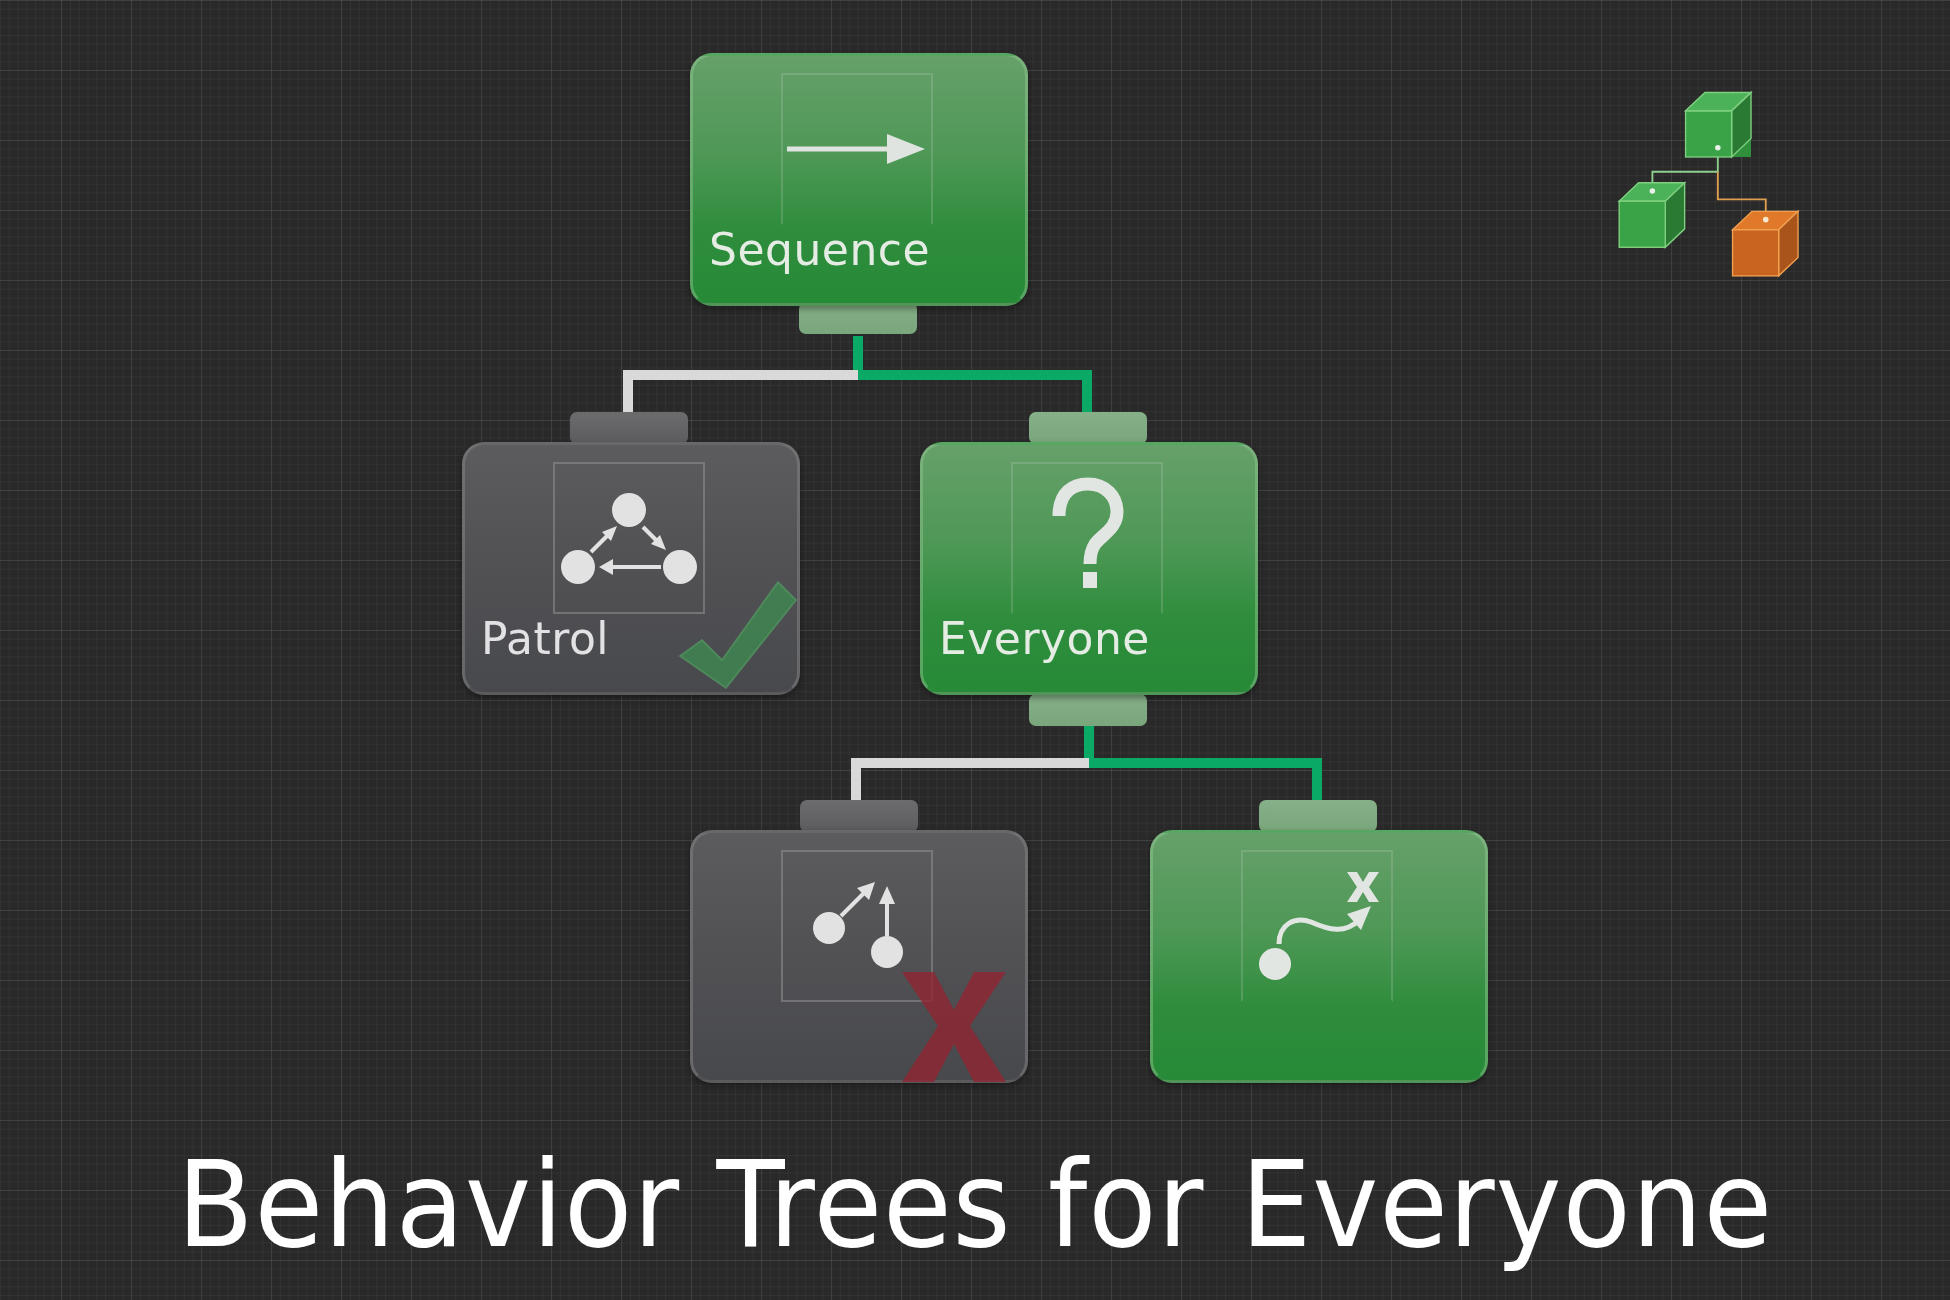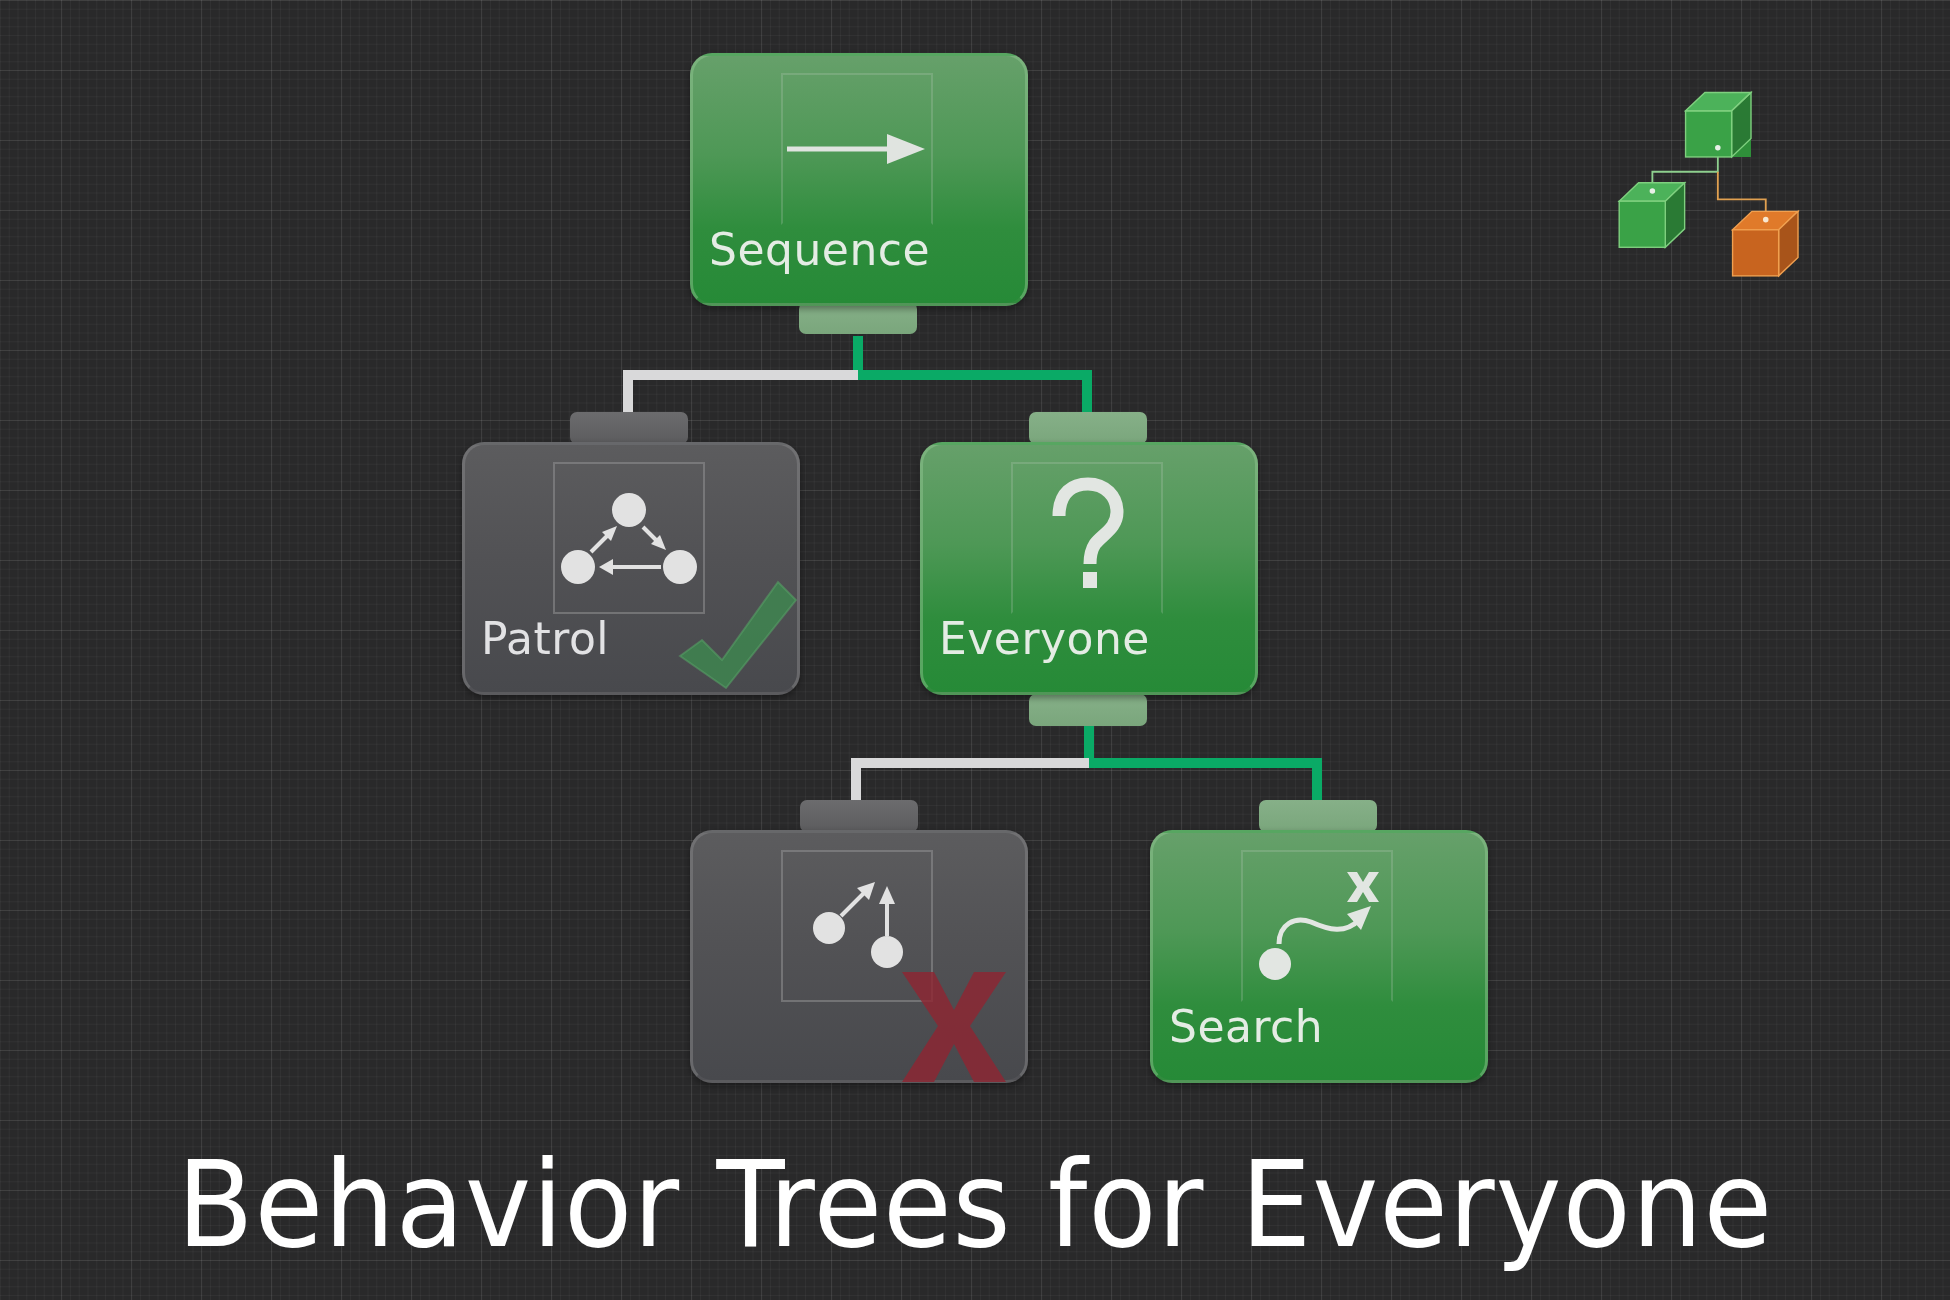--- a/index.html
+++ b/index.html
@@ -164,21 +164,20 @@
   <div class="tab green" style="left:1259px; top:800px;"></div>
   <div class="node green" style="left:1150px; top:830px;">
     <div class="iconbox">
       <svg viewBox="0 0 148 148">
         <circle cx="32" cy="112" r="16" fill="#e2e6e2"></circle>
         <path d="M36 92 C36 72 52 64 68 70 C86 78 102 82 116 68" fill="none" stroke="#e2e6e2" stroke-width="5"></path>
         <polygon points="128,54 104,62 118,78" fill="#e2e6e2"></polygon>
         <polygon points="104,20 114,20 120,30 126,20 136,20 126,35 136,50 126,50 120,40 114,50 104,50 114,35" fill="#e2e6e2"></polygon>
       </svg>
     </div>
-    <div class="label">Search</div>
   </div>
 </div>
 
 <svg class="logo" viewBox="0 0 230 230">
 
   <polyline points="130,80 130,106 59,106 59,127" fill="none" stroke="#8ed08e" stroke-width="2"></polyline>
   <polyline points="130,106 130,136 182,136 182,158" fill="none" stroke="#e0a050" stroke-width="2"></polyline>
 
   <g>
     <polygon points="95,40 166,40 166,90 145,90 95,90" fill="#2f8f3a"></polygon>

